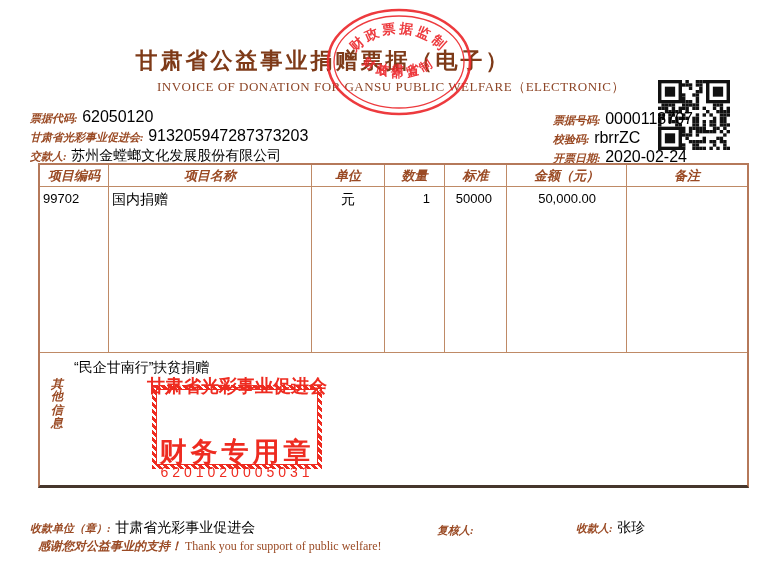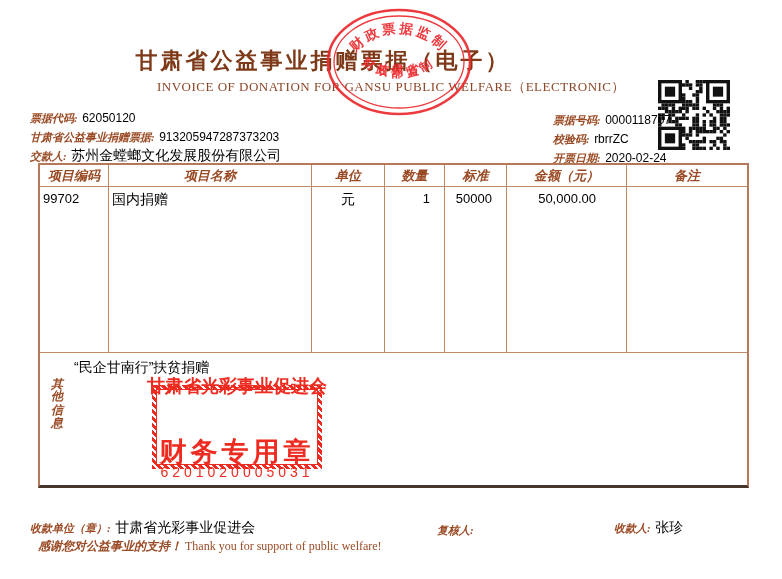--- a/index.html
+++ b/index.html
@@ -34,21 +34,21 @@
     width: 72px; height: 70px;
   }
   
   .meta-left  { position: absolute; left: 30px; top: 108px; }
   .meta-right { position: absolute; left: 553px; top: 110px; }
   .meta-line  { white-space: nowrap; line-height: 17px; }
   .lab {
     font-family: "Liberation Serif", serif; font-style: italic;
     font-size: 11px; color: #9a4a24; font-weight: bold;
   }
-  .val { font-size: 12px; color: #000; }
+  .val { font-size: 16px; color: #000; }
   .val-big { font-size: 14px; color: #000; }
   
   .bill-table {
     position: absolute; left: 38px; top: 163px; width: 707px;
     border: 2px solid #b5795a;
     border-bottom: 3px solid #46362c;
     box-sizing: content-box;
   }
   .tgrid { display: grid; grid-template-columns: 69px 203px 73px 60px 62px 120px 120px; }
   .th {
@@ -100,21 +100,21 @@
     display: flex; flex-direction: column; align-items: center; justify-content: center;
     box-sizing: border-box;
   }
   .org-line1 { font-size: 18px; font-weight: bold; color: #ee2b20; line-height: 20px; white-space: nowrap; }
   .org-line2 { font-size: 27px; font-weight: bold; color: #ee2b20; line-height: 28px; letter-spacing: 4px; white-space: nowrap; margin-top: 42px; }
   .org-code  { font-size: 14px; color: #ee2b20; letter-spacing: 4px; line-height: 12px; }
   
   .footer-line { position: absolute; top: 518px; left: 0; width: 782px; height: 20px; }
   .f-payee { position: absolute; left: 30px; top: 0; white-space: nowrap; }
   .f-reviewer { position: absolute; left: 437px; top: 2px; white-space: nowrap; }
-  .f-cashier { position: absolute; left: 614px; top: 0; white-space: nowrap; }
+  .f-cashier { position: absolute; left: 576px; top: 0; white-space: nowrap; }
   .thanks {
     position: absolute; top: 538px; left: 38px; width: 707px;
     text-align: left; font-size: 12px; color: #9a4a24;
     font-family: "Liberation Serif", serif;
   }
   .thanks .cn { font-style: italic; font-weight: bold; }
 </style>
 </head>
 <body>
 
@@ -306,21 +306,21 @@
         <rect x="6.857142857142857" y="53.333333333333336" width="10.285714285714285" height="10" fill="#111"></rect>
       </svg>
   </div>
 
   <div class="meta-left">
     <div class="meta-line">
       <span class="lab">票据代码:</span>
       <span class="val">62050120</span>
     </div>
     <div class="meta-line">
-      <span class="lab">甘肃省公益事业捐赠票据:</span>
+      <span class="lab">甘肃省光彩事业促进会:</span>
       <span class="val">913205947287373203</span>
     </div>
     <div class="meta-line">
       <span class="lab">交款人:</span>
       <span class="val-big">苏州金螳螂文化发展股份有限公司</span>
     </div>
   </div>
 
   <div class="meta-right">
     <div class="meta-line">

